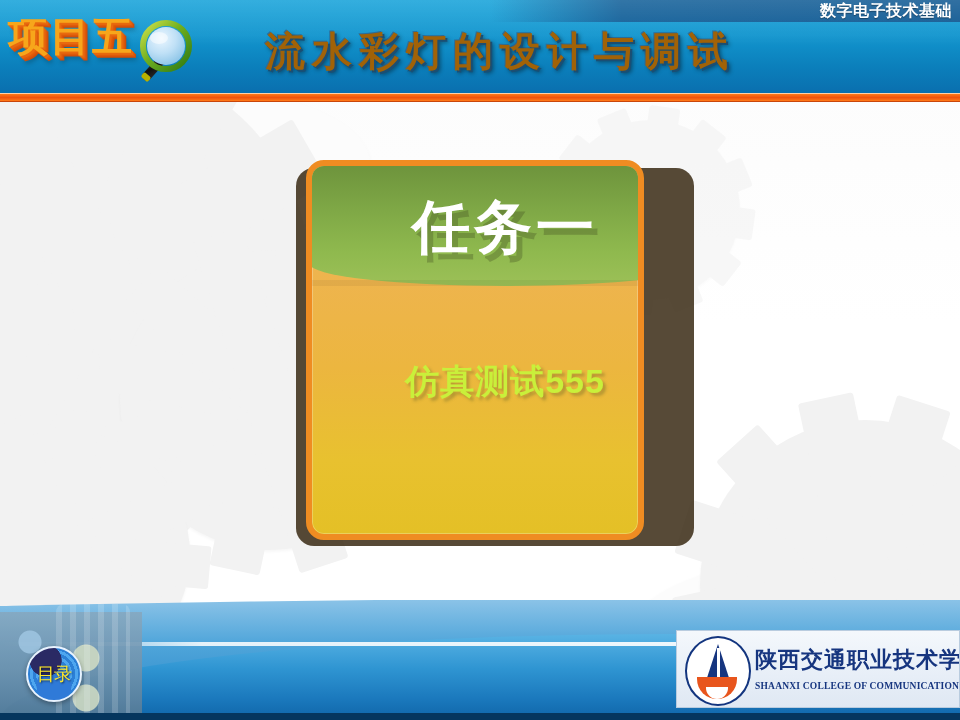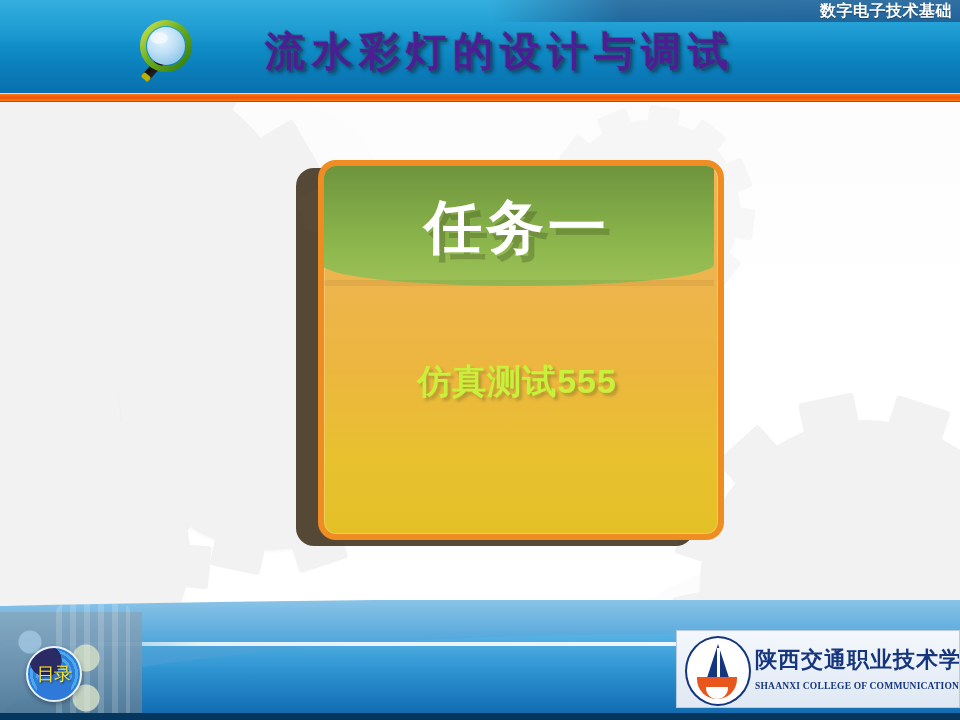--- a/index.html
+++ b/index.html
@@ -141,54 +141,53 @@
   .slide-title {
     position: absolute;
     left: 0; top: 24px;
     width: 960px;
     text-align: center;
     padding-left: 40px;
     box-sizing: border-box;
     font-size: 40px;
     font-weight: bold;
     letter-spacing: 7px;
-    color: #4c1d95;
+    color: #a16207;
     line-height: 54px;
     text-shadow:
       2px 2px 0 #1b4e73,
       3px 3px 4px rgba(0,0,0,.45),
       -1px -1px 0 #2f6e99;
     z-index: 4;
   }
 
   
   .card-shadow {
     position: absolute;
     left: 296px; top: 168px;
     width: 398px; height: 378px;
     border-radius: 18px;
     background: #3a2a14;
     opacity: .85;
   }
   .card {
     position: absolute;
     left: 306px; top: 160px;
-    width: 406px; height: 380px;
+    width: 338px; height: 380px;
     border-radius: 18px;
     border: 6px solid #ef8c22;
     box-sizing: border-box;
     overflow: hidden;
     background: linear-gradient(180deg,
         #efb455 0%,
         #eeb44f 28%,
         #ecb63f 55%,
         #e8c12f 80%,
         #e4c026 100%);
     box-shadow: inset 0 0 0 1px rgba(255,255,255,.25);
-    margin-left: 12px;
   }
   .card-green {
     position: absolute;
     left: -2px; top: -2px;
     width: 392px; height: 122px;
     background: linear-gradient(180deg, #6d933c 0%, #7fa846 38%, #8fb94e 72%, #9cc057 100%);
     border-radius: 0 0 50% 50% / 0 0 22px 22px;
   }
   .card-green::after {
     content: "";
@@ -428,20 +427,21 @@
       <div class="tooth" style="transform:rotate(158deg)"></div>
     </div>
   </div>
 
   <div class="header">
     <div class="header-darkstrip"></div>
     <div class="header-sheen"></div>
   </div>
   <div class="header-course">数字电子技术基础</div>
 
+  <div class="project-badge">项目五</div>
 
   <div class="magnifier">
     <svg width="74" height="74" viewBox="0 0 74 74">
       <defs>
         <radialGradient id="lensG" cx="38%" cy="30%" r="72%">
           <stop offset="0%" stop-color="#eaf6ff"></stop>
           <stop offset="55%" stop-color="#bfe0f6"></stop>
           <stop offset="100%" stop-color="#8fc6e8"></stop>
         </radialGradient>
         <linearGradient id="rimG" x1="0" y1="0" x2="1" y2="1">

